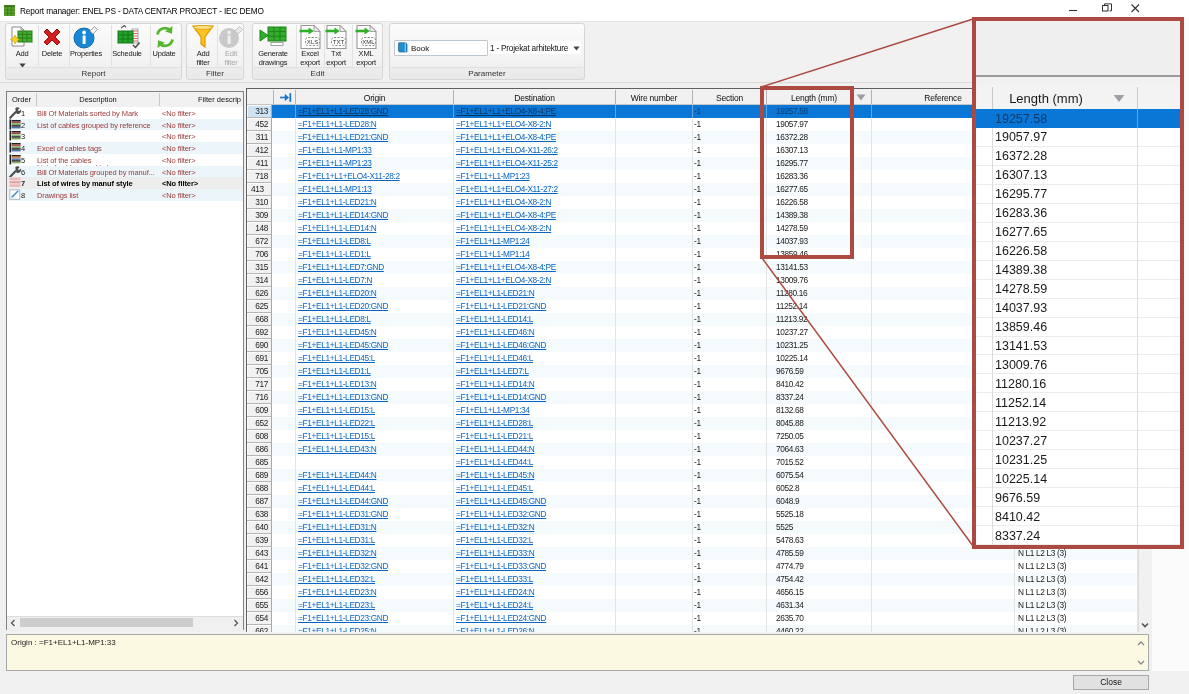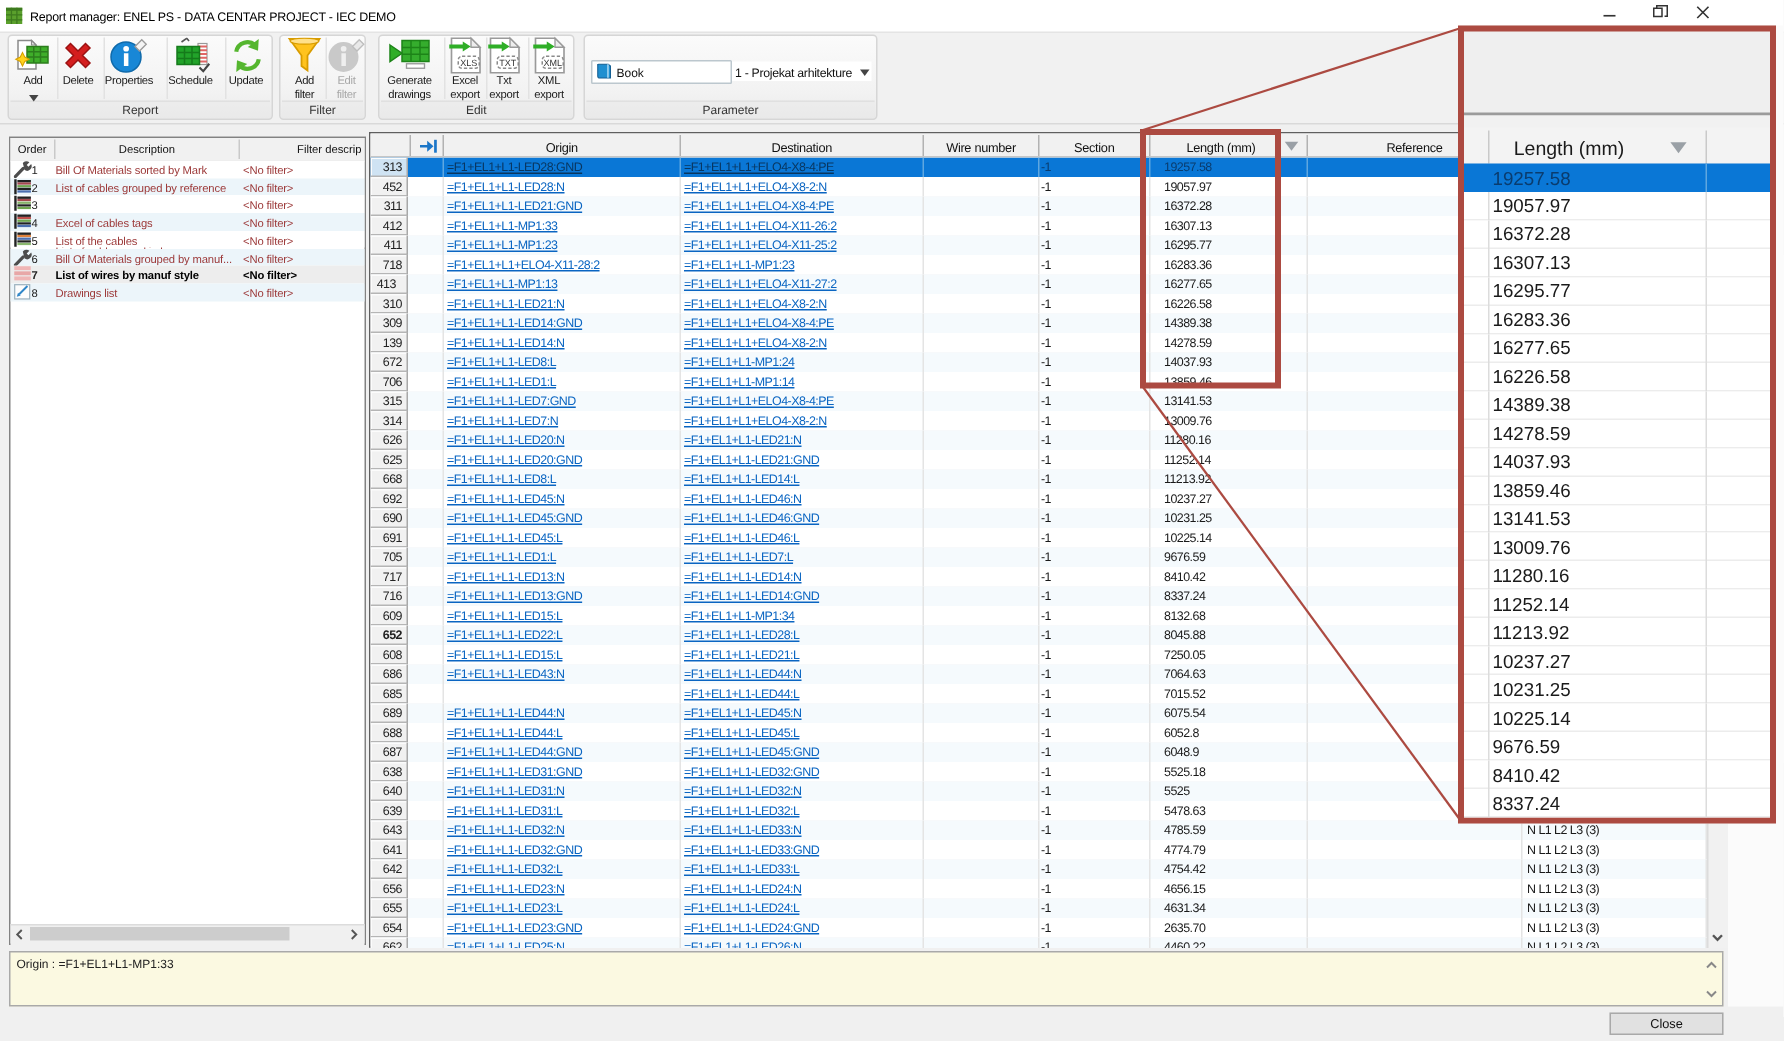--- a/index.html
+++ b/index.html
@@ -472,21 +472,21 @@
 <div style="position:absolute;left:767px;top:0;width:1px;height:13px;background:#e4e4e4;"></div>
 <div style="position:absolute;left:890px;top:0;width:1px;height:13px;background:#e4e4e4;"></div>
 <div style="position:absolute;left:0;top:12.5px;width:891px;height:0.5px;background:#f2f2f2;"></div>
 <div class="cell" style="left:51px;width:153px;"><a class="lnk">=F1+EL1+L1-LED14:GND</a></div>
 <div class="cell" style="left:209px;width:157px;"><a class="lnk">=F1+EL1+L1+ELO4-X8-4:PE</a></div>
 <div class="cell" style="left:447px;width:40px;color:#1a1a1a;">-1</div>
 <div class="cell" style="left:529px;width:94px;color:#1a1a1a;">14389.38</div>
 <div class="cell" style="left:771px;width:118px;color:#1a1a1a;">N L1 L2 L3 (3)</div>
 </div>
 <div class="" style="position:absolute;left:0;top:117px;width:891px;height:13px;background:#ffffff;font-size:8.3px;letter-spacing:-0.35px;line-height:13px;">
-<div class="cell" style="left:0;width:25px;background:#f1f1f1;border-right:1px solid #a8a8a8;border-bottom:1px solid #b5b5b5;box-shadow:inset 1px 1px 0 #fcfcfc;text-align:right;padding-right:3px;color:#222;box-sizing:border-box;">139</div>
+<div class="cell" style="left:0;width:25px;background:#f1f1f1;border-right:1px solid #a8a8a8;border-bottom:1px solid #b5b5b5;box-shadow:inset 1px 1px 0 #fcfcfc;text-align:right;padding-right:3px;color:#222;box-sizing:border-box;">148</div>
 <div style="position:absolute;left:48px;top:0;width:1px;height:13px;background:#e4e4e4;"></div>
 <div style="position:absolute;left:206px;top:0;width:1px;height:13px;background:#e4e4e4;"></div>
 <div style="position:absolute;left:368px;top:0;width:1px;height:13px;background:#e4e4e4;"></div>
 <div style="position:absolute;left:445px;top:0;width:1px;height:13px;background:#e4e4e4;"></div>
 <div style="position:absolute;left:519px;top:0;width:1px;height:13px;background:#e4e4e4;"></div>
 <div style="position:absolute;left:624px;top:0;width:1px;height:13px;background:#e4e4e4;"></div>
 <div style="position:absolute;left:767px;top:0;width:1px;height:13px;background:#e4e4e4;"></div>
 <div style="position:absolute;left:890px;top:0;width:1px;height:13px;background:#e4e4e4;"></div>
 <div style="position:absolute;left:0;top:12.5px;width:891px;height:0.5px;background:#f2f2f2;"></div>
 <div class="cell" style="left:51px;width:153px;"><a class="lnk">=F1+EL1+L1-LED14:N</a></div>
@@ -727,21 +727,21 @@
 <div style="position:absolute;left:767px;top:0;width:1px;height:13px;background:#e4e4e4;"></div>
 <div style="position:absolute;left:890px;top:0;width:1px;height:13px;background:#e4e4e4;"></div>
 <div style="position:absolute;left:0;top:12.5px;width:891px;height:0.5px;background:#f2f2f2;"></div>
 <div class="cell" style="left:51px;width:153px;"><a class="lnk">=F1+EL1+L1-LED15:L</a></div>
 <div class="cell" style="left:209px;width:157px;"><a class="lnk">=F1+EL1+L1-MP1:34</a></div>
 <div class="cell" style="left:447px;width:40px;color:#1a1a1a;">-1</div>
 <div class="cell" style="left:529px;width:94px;color:#1a1a1a;">8132.68</div>
 <div class="cell" style="left:771px;width:118px;color:#1a1a1a;">N L1 L2 L3 (3)</div>
 </div>
 <div class="" style="position:absolute;left:0;top:312px;width:891px;height:13px;background:#f5fafd;font-size:8.3px;letter-spacing:-0.35px;line-height:13px;">
-<div class="cell" style="left:0;width:25px;background:#f1f1f1;border-right:1px solid #a8a8a8;border-bottom:1px solid #b5b5b5;box-shadow:inset 1px 1px 0 #fcfcfc;text-align:right;padding-right:3px;color:#222;box-sizing:border-box;font-weight:bold;">652</div>
+<div class="cell" style="left:0;width:25px;background:#f1f1f1;border-right:1px solid #a8a8a8;border-bottom:1px solid #b5b5b5;box-shadow:inset 1px 1px 0 #fcfcfc;text-align:right;padding-right:3px;color:#222;box-sizing:border-box;">652</div>
 <div style="position:absolute;left:48px;top:0;width:1px;height:13px;background:#e4e4e4;"></div>
 <div style="position:absolute;left:206px;top:0;width:1px;height:13px;background:#e4e4e4;"></div>
 <div style="position:absolute;left:368px;top:0;width:1px;height:13px;background:#e4e4e4;"></div>
 <div style="position:absolute;left:445px;top:0;width:1px;height:13px;background:#e4e4e4;"></div>
 <div style="position:absolute;left:519px;top:0;width:1px;height:13px;background:#e4e4e4;"></div>
 <div style="position:absolute;left:624px;top:0;width:1px;height:13px;background:#e4e4e4;"></div>
 <div style="position:absolute;left:767px;top:0;width:1px;height:13px;background:#e4e4e4;"></div>
 <div style="position:absolute;left:890px;top:0;width:1px;height:13px;background:#e4e4e4;"></div>
 <div style="position:absolute;left:0;top:12.5px;width:891px;height:0.5px;background:#f2f2f2;"></div>
 <div class="cell" style="left:51px;width:153px;"><a class="lnk">=F1+EL1+L1-LED22:L</a></div>

